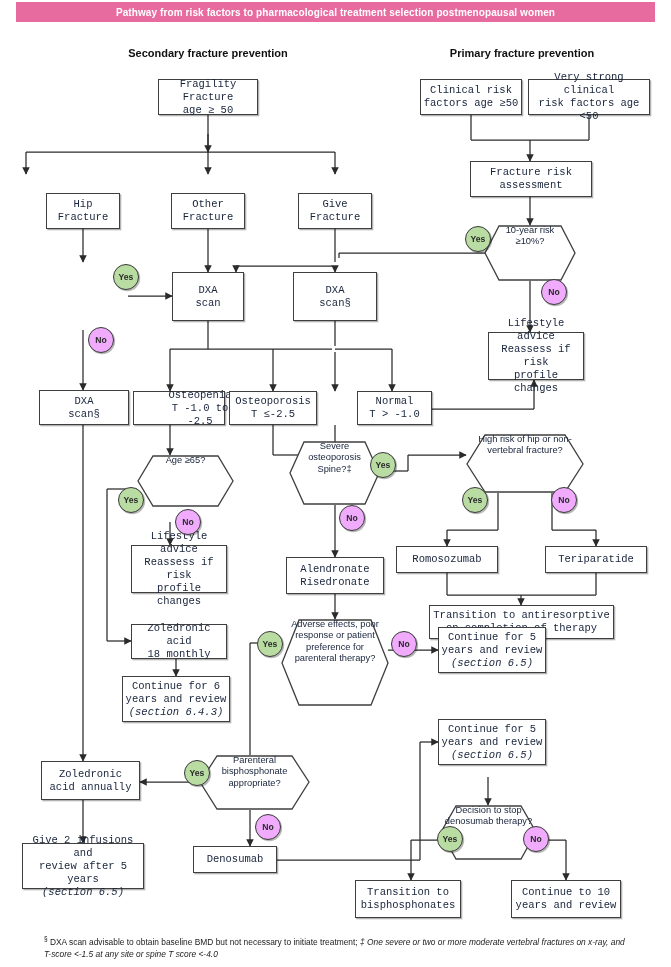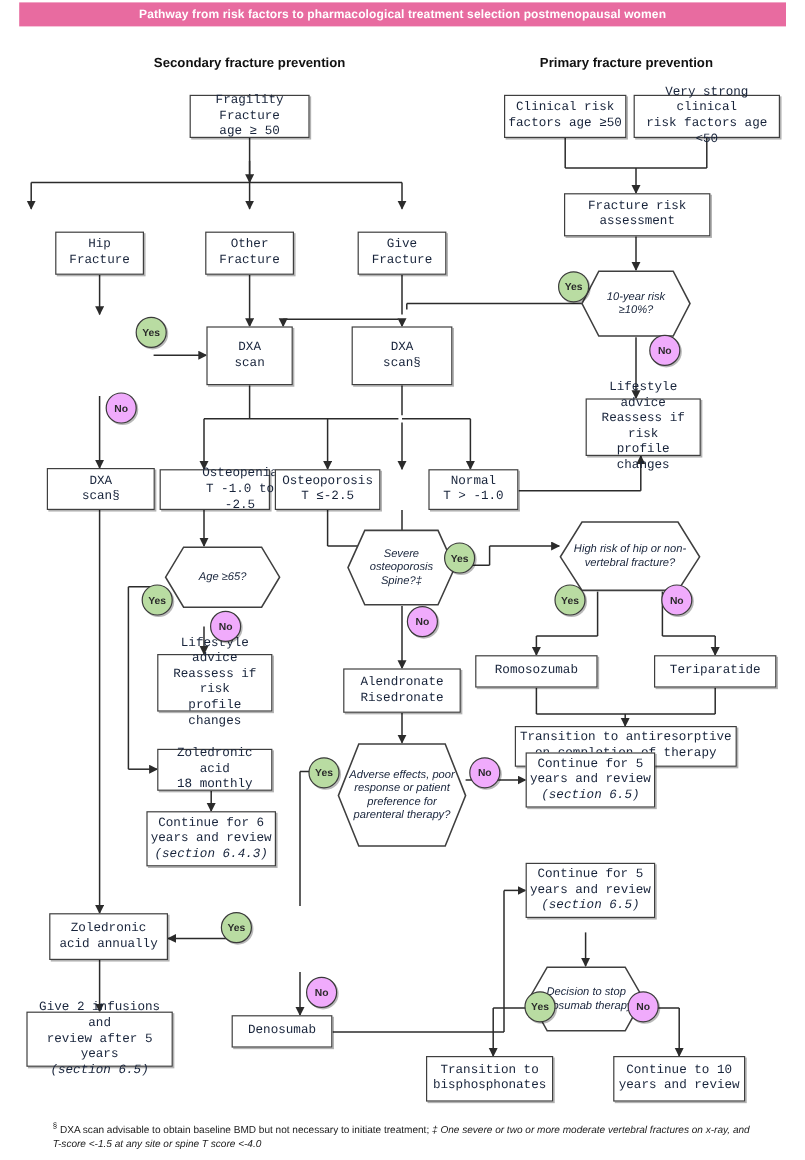--- a/index.html
+++ b/index.html
@@ -34,23 +34,23 @@
     color:#17233a;padding:1px 2px;
     box-shadow:1.3px 1.3px 0 rgba(0,0,0,.30);
     font-family:Liberation Mono, monospace;
   }
   .node .ln{display:block;}
   .node .ital{font-style:italic;}
   .hexwrap{position:absolute;}
   .hexwrap svg{position:absolute;left:0;top:0;overflow:visible;}
   .hexwrap .hextxt{
     position:absolute;left:0;top:0;width:100%;height:100%;
-    display:flex;align-items:center;justify-content:center;
+    display:flex;justify-content:center;
     text-align:center;font-size:9.3px;line-height:11.3px;
-    font-style:italic;color:#17233a;padding:0 9px;box-sizing:border-box;
+    color:#17233a;padding:0 9px;box-sizing:border-box;
   }
 
   
   .badge{
     position:absolute;width:24px;height:24px;border-radius:50%;
     border:1.3px solid #3a3a3a;
     display:flex;align-items:center;justify-content:center;
     font-size:8.6px;font-weight:600;color:#2a2a2a;
     box-shadow:1.2px 1.2px 0 rgba(0,0,0,.28);
     z-index:6;
@@ -436,20 +436,32 @@
       <div>
         <span class="ln">Adverse effects,</span>
         <span class="ln">poor response or</span>
         <span class="ln">patient preference</span>
         <span class="ln">for parenteral</span>
         <span class="ln">therapy?</span>
       </div>
     </div>
   </div>
 
+  <div class="hexwrap" style="left:199px;top:755px;width:111px;height:55px;">
+    <svg width="111" height="55" viewBox="0 0 111 55">
+      <polygon points="18,1 93,1 110,27 93,54 18,54 1,27" fill="#ffffff" stroke="#3f3f3f" stroke-width="1.3"></polygon>
+    </svg>
+    <div class="hextxt" style="padding:0 4px;">
+      <div>
+        <span class="ln">Parenteral</span>
+        <span class="ln">bisphosphonate</span>
+        <span class="ln">appropriate?</span>
+      </div>
+    </div>
+  </div>
 
   <div class="hexwrap" style="left:440px;top:805px;width:97px;height:55px;">
     <svg width="97" height="55" viewBox="0 0 97 55">
       <polygon points="16,1 81,1 96,27 81,54 16,54 1,27" fill="#ffffff" stroke="#3f3f3f" stroke-width="1.3"></polygon>
     </svg>
     <div class="hextxt" style="padding:0 3px;">
       <div>
         <span class="ln">Decision to stop</span>
         <span class="ln">denosumab</span>
         <span class="ln">therapy?</span>

